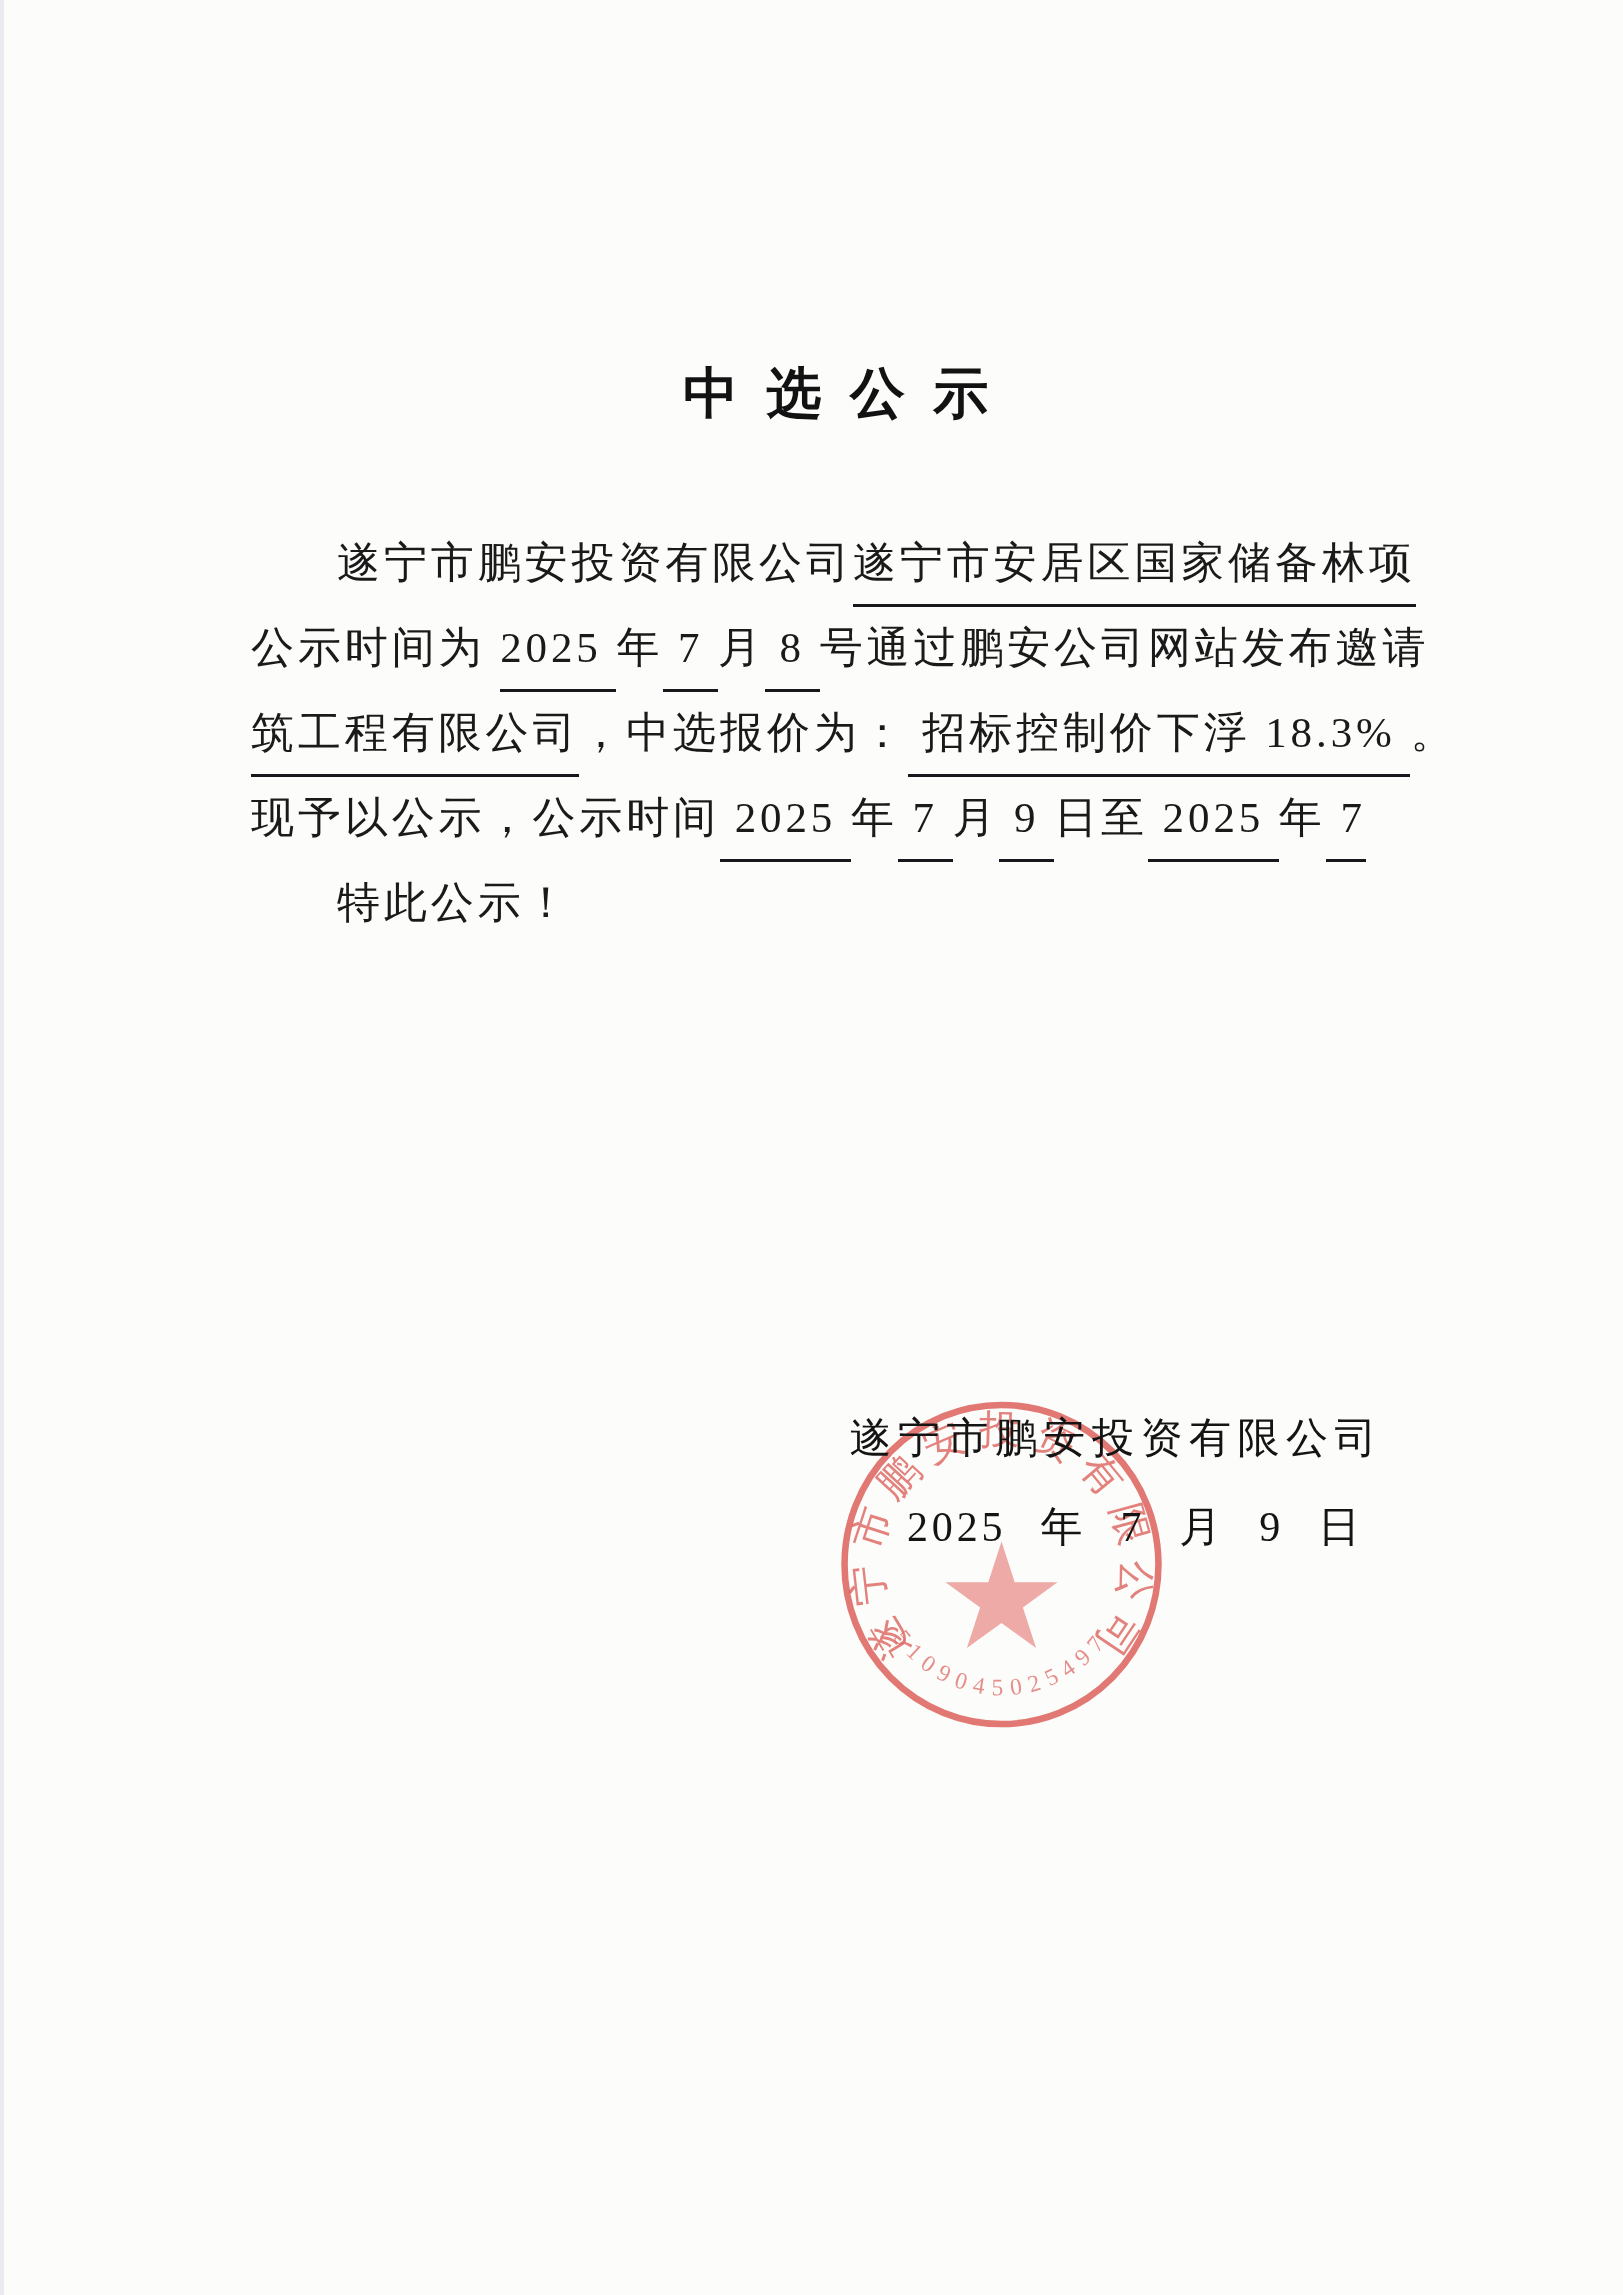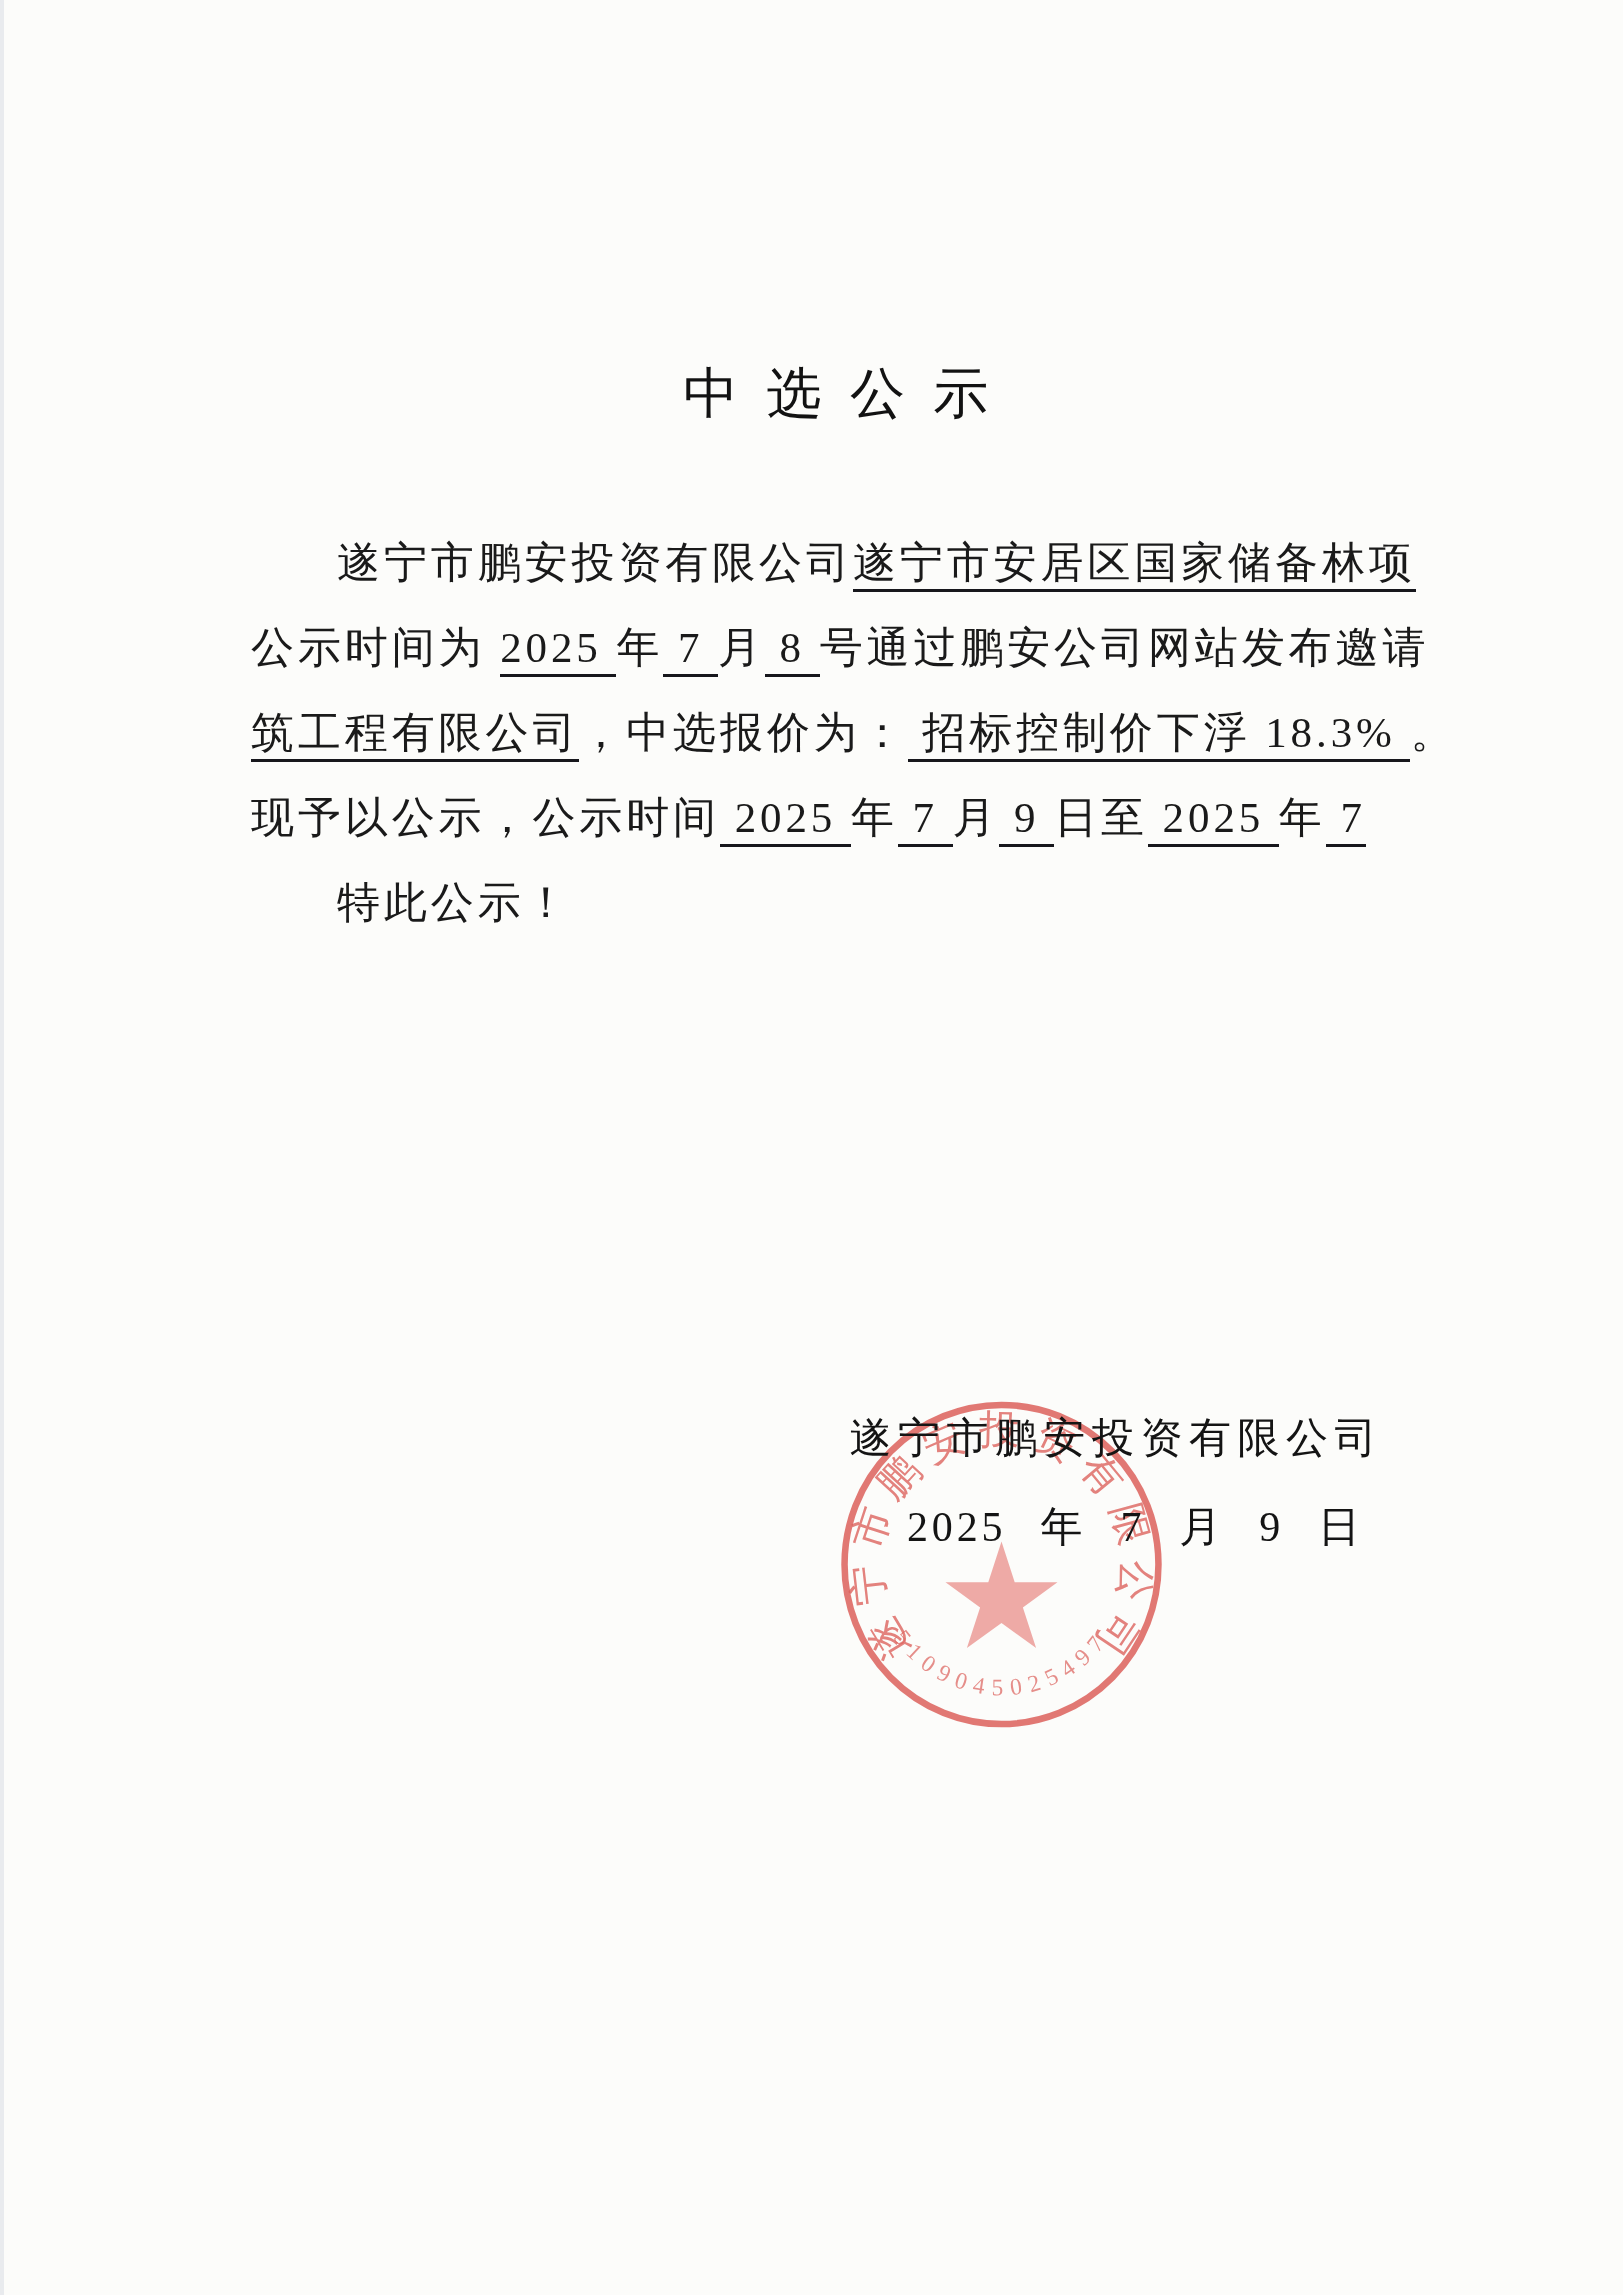--- a/index.html
+++ b/index.html
@@ -9,30 +9,30 @@
     font-family:"Liberation Serif","DejaVu Serif",serif;
     color:#1c1c1c;overflow:hidden;
   }
   .scan-edge{
     position:absolute;left:0;top:0;width:3.9px;height:100%;
     background:#e9ebee;
   }
   .doc-title{
     position:absolute;top:357px;left:251px;width:1176px;height:72px;
     text-align:center;font-family:"Liberation Sans","DejaVu Sans",sans-serif;
-    font-weight:normal;font-size:55px;line-height:72px;letter-spacing:6.5px;
+    font-weight:bold;font-size:55px;line-height:72px;letter-spacing:6.5px;
     color:#121212;
   }
   .body-paragraph{
     position:absolute;top:520px;left:251px;width:1178px;
     font-size:43px;letter-spacing:3.9px;color:#1a1a1a;
   }
   .line{height:85px;line-height:85px;white-space:nowrap;}
   .line.indent{text-indent:86px;}
-  .u{border-bottom:3.3px solid #17171c;padding-bottom:3px;}
+  .u{border-bottom:3.3px solid #17171c;padding-bottom:18px;}
   .fill{display:inline-block;width:100%;text-indent:0;
         text-align:justify;text-align-last:justify;white-space:normal;}
   .sign-company{
     position:absolute;top:1407px;right:240px;height:62px;line-height:62px;
     font-size:42px;letter-spacing:6.5px;color:#141414;z-index:3;white-space:nowrap;
   }
   .sign-date{
     position:absolute;top:1496px;right:259px;height:62px;line-height:62px;
     font-size:42px;letter-spacing:3.9px;word-spacing:19.6px;color:#141414;z-index:3;white-space:nowrap;
   }

